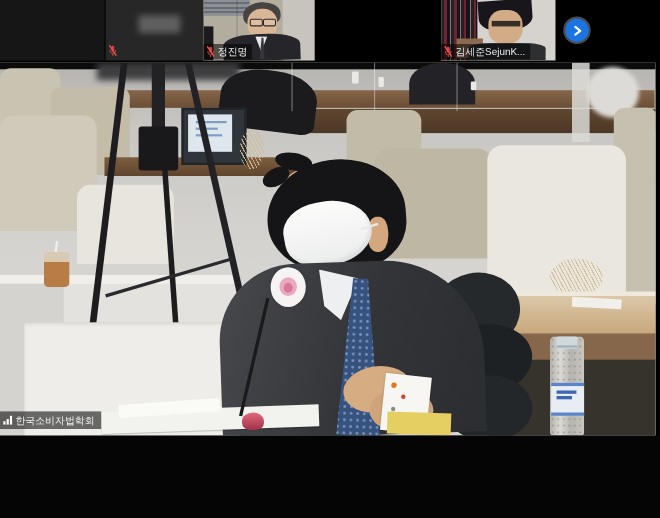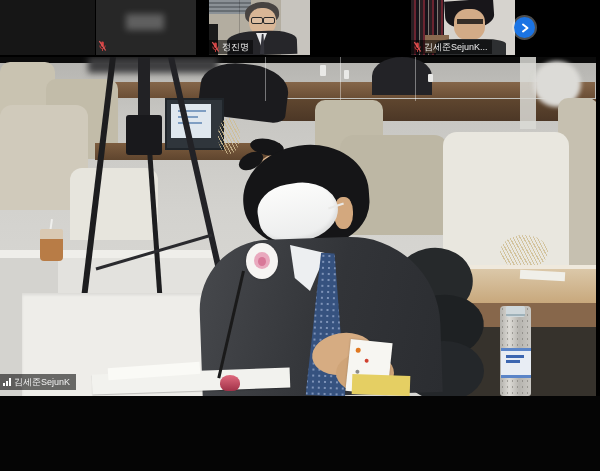--- a/index.html
+++ b/index.html
@@ -5,23 +5,23 @@
   html,body{margin:0;padding:0;background:#000;}
   .stage{position:relative;width:600px;height:471px;background:#000;overflow:hidden;
          font-family:"Liberation Sans",sans-serif;}
   .abs{position:absolute;}
 
   
   .filmstrip{position:absolute;left:0;top:0;width:600px;height:57px;background:#000;}
   .thumb{position:absolute;top:0;height:55px;overflow:hidden;background:#141414;}
   .t1{left:0;width:95px;background:#161616;}
   .t2{left:96px;width:100px;background:#272727;}
-  .t3{left:209px;width:101px;background:#b3ada0;}
+  .t3{left:185px;width:101px;background:#b3ada0;}
   .t4{left:299px;width:101px;background:#38403c;}
-  .t5{left:401px;width:104px;background:#d6d3ce;margin-left:10px;}
+  .t5{left:401px;width:104px;background:#d6d3ce;}
   .plabel{position:absolute;left:0;bottom:1px;display:flex;align-items:center;gap:2px;
           background:rgba(0,0,0,0.55);color:#ececec;font-size:9px;line-height:11px;
           padding:1px 4px 1px 2px;white-space:nowrap;max-width:96%;overflow:hidden;}
   .micico{flex:0 0 auto;display:block;}
   .blurbox{position:absolute;left:30px;top:14px;width:38px;height:16px;background:#8f8f8f;
            filter:blur(3px);opacity:.55;}
   .mutealone{position:absolute;left:2px;bottom:3px;}
   
   .t3 .blinds{position:absolute;left:0;top:0;width:42px;height:14px;
       background:repeating-linear-gradient(180deg,#8b9196 0 2px,#686e73 2px 4px);}
@@ -329,18 +329,18 @@
       <div class="bltxt" style="top:4px;"></div>
       <div class="bltxt" style="top:9px;width:14px;"></div>
     </div>
 
     <div class="abs watermark">
       <span class="bars">
         <i style="height:3px;"></i>
           <i style="height:5px;"></i>
           <i style="height:8px;"></i>
       </span>
-      <span>김세준SejunK</span>
+      <span>한국소비자법학회</span>
     </div>
   </div>
 
   <div class="bottomblack"></div>
 </div>
 
 </body></html>

